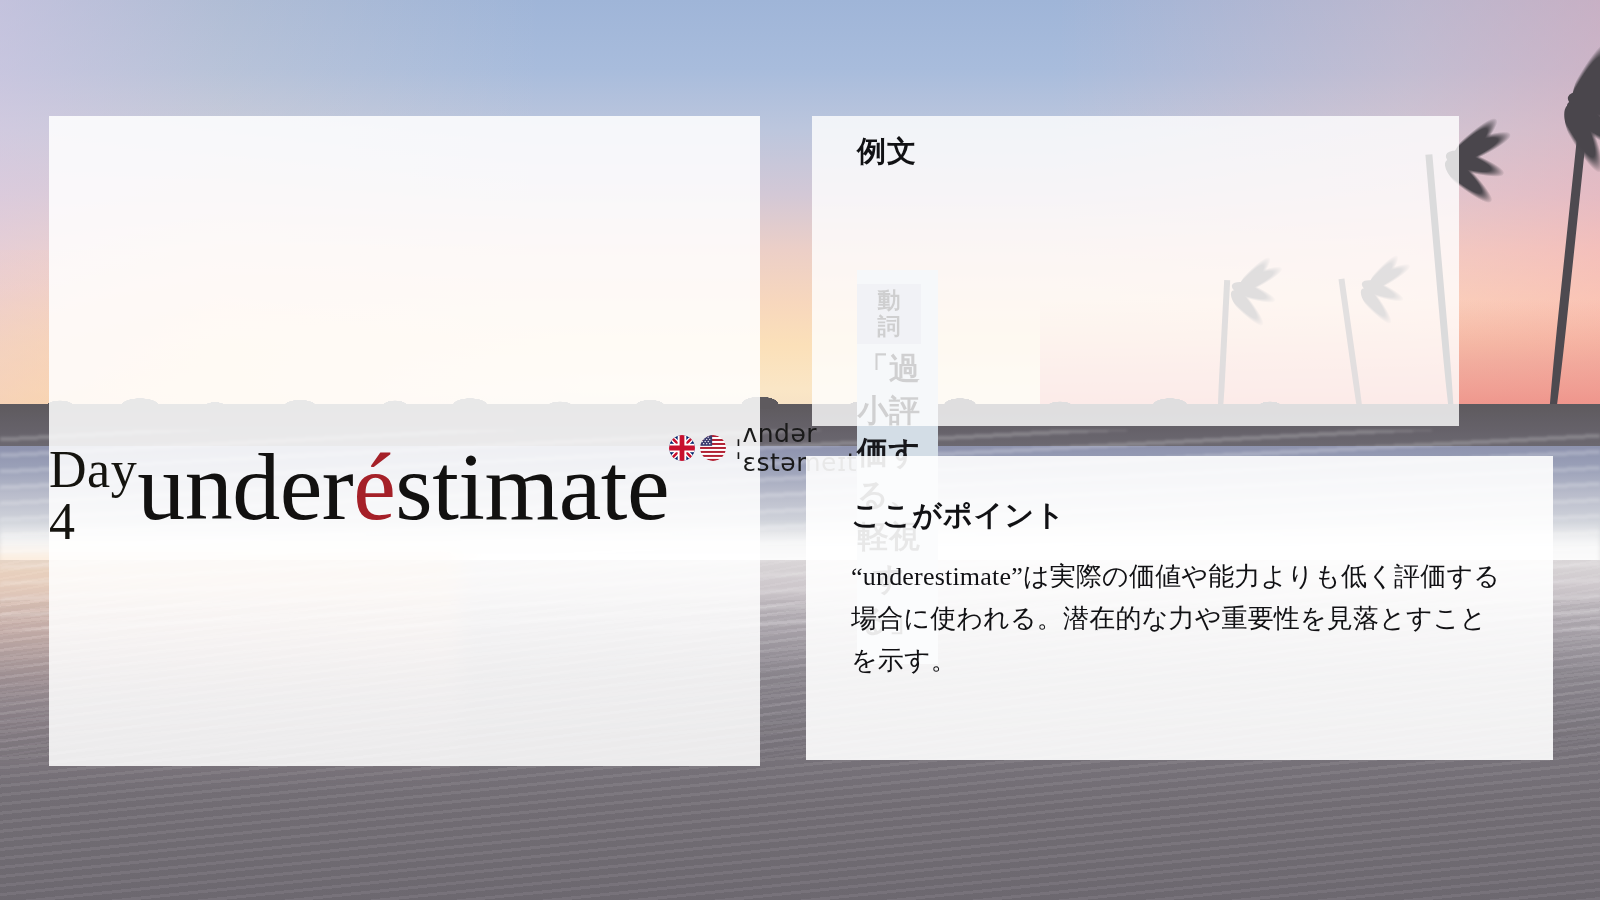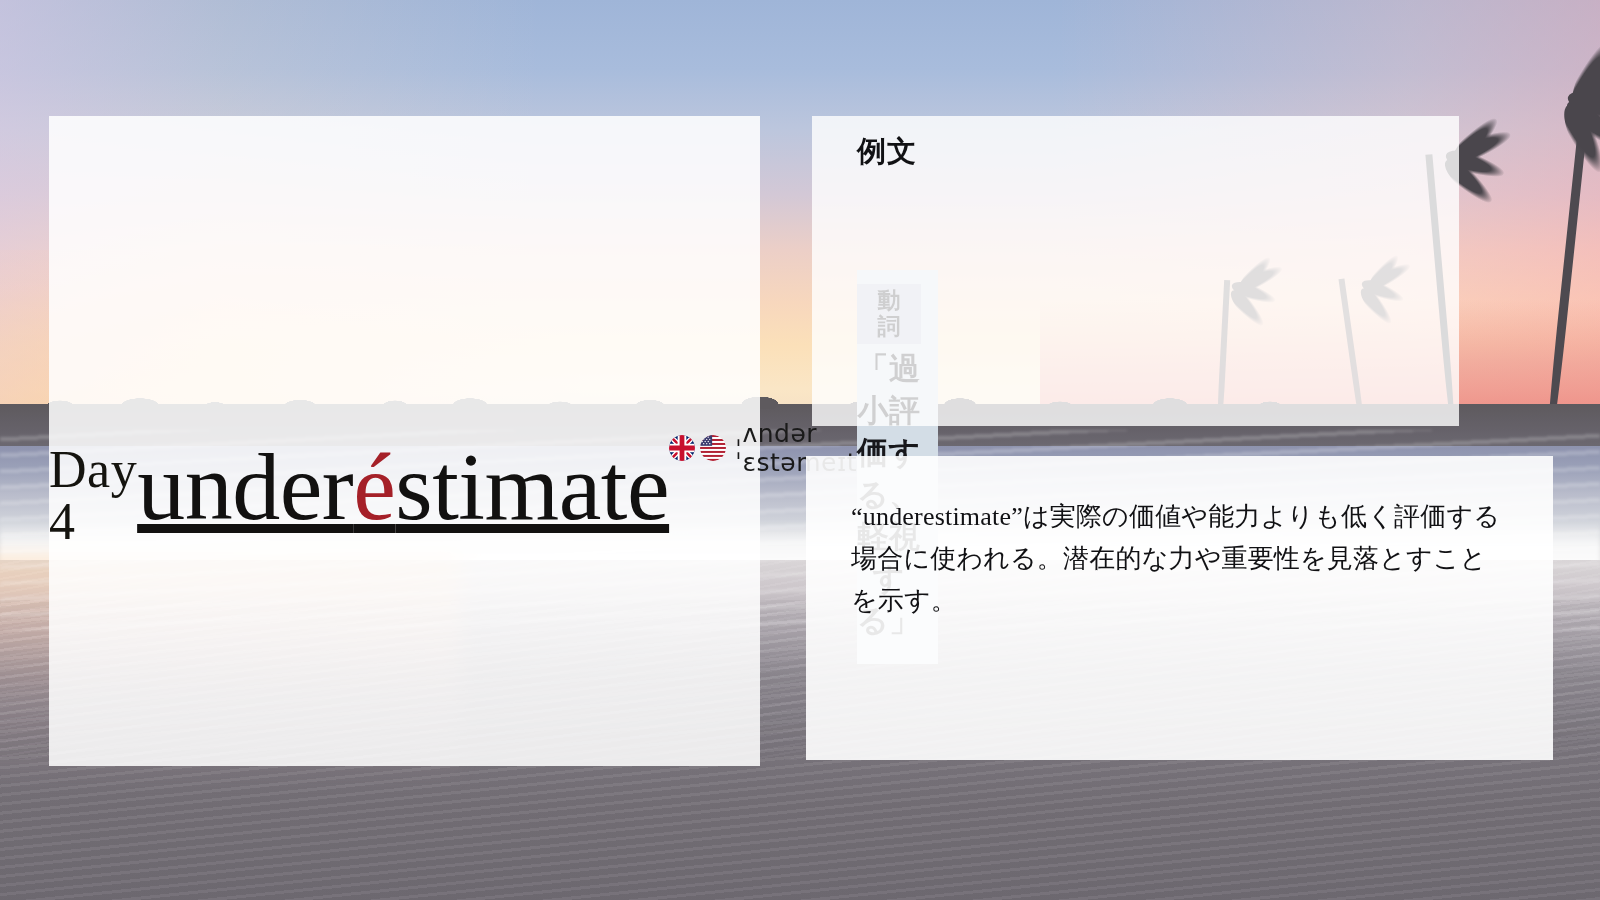--- a/index.html
+++ b/index.html
@@ -191,21 +191,20 @@
     letter-spacing: 0.5px;
     line-height: 1;
   }
   .headword {
     margin-top: 92px;
     font-size: 96px;
     color: #121110;
     line-height: 1;
     white-space: nowrap;
     letter-spacing: -0.5px;
-    text-decoration: underline;
   }
   .headword .accent { color: #a52028; }
 
   .pron-row {
     margin-top: 14px;
     display: flex;
     align-items: center;
     gap: 5px;
     font-size: 25px;
     color: #1a1a1a;
@@ -410,16 +409,17 @@
       <span class="pos-badge">動詞</span>
       <div class="pos-meaning">「過小評価する、軽視する」</div>
     </div>
   </div>
 
   <div class="card" id="card-example">
     <div class="section-title">例文</div>
   </div>
 
   <div class="card" id="card-point">
+    <div class="section-title">ここがポイント</div>
     <p class="point-body">“underestimate”は実際の価値や能力よりも低く評価する場合に使われる。潜在的な力や重要性を見落とすことを示す。</p>
   </div>
 
 </div>
 
 </body></html>

